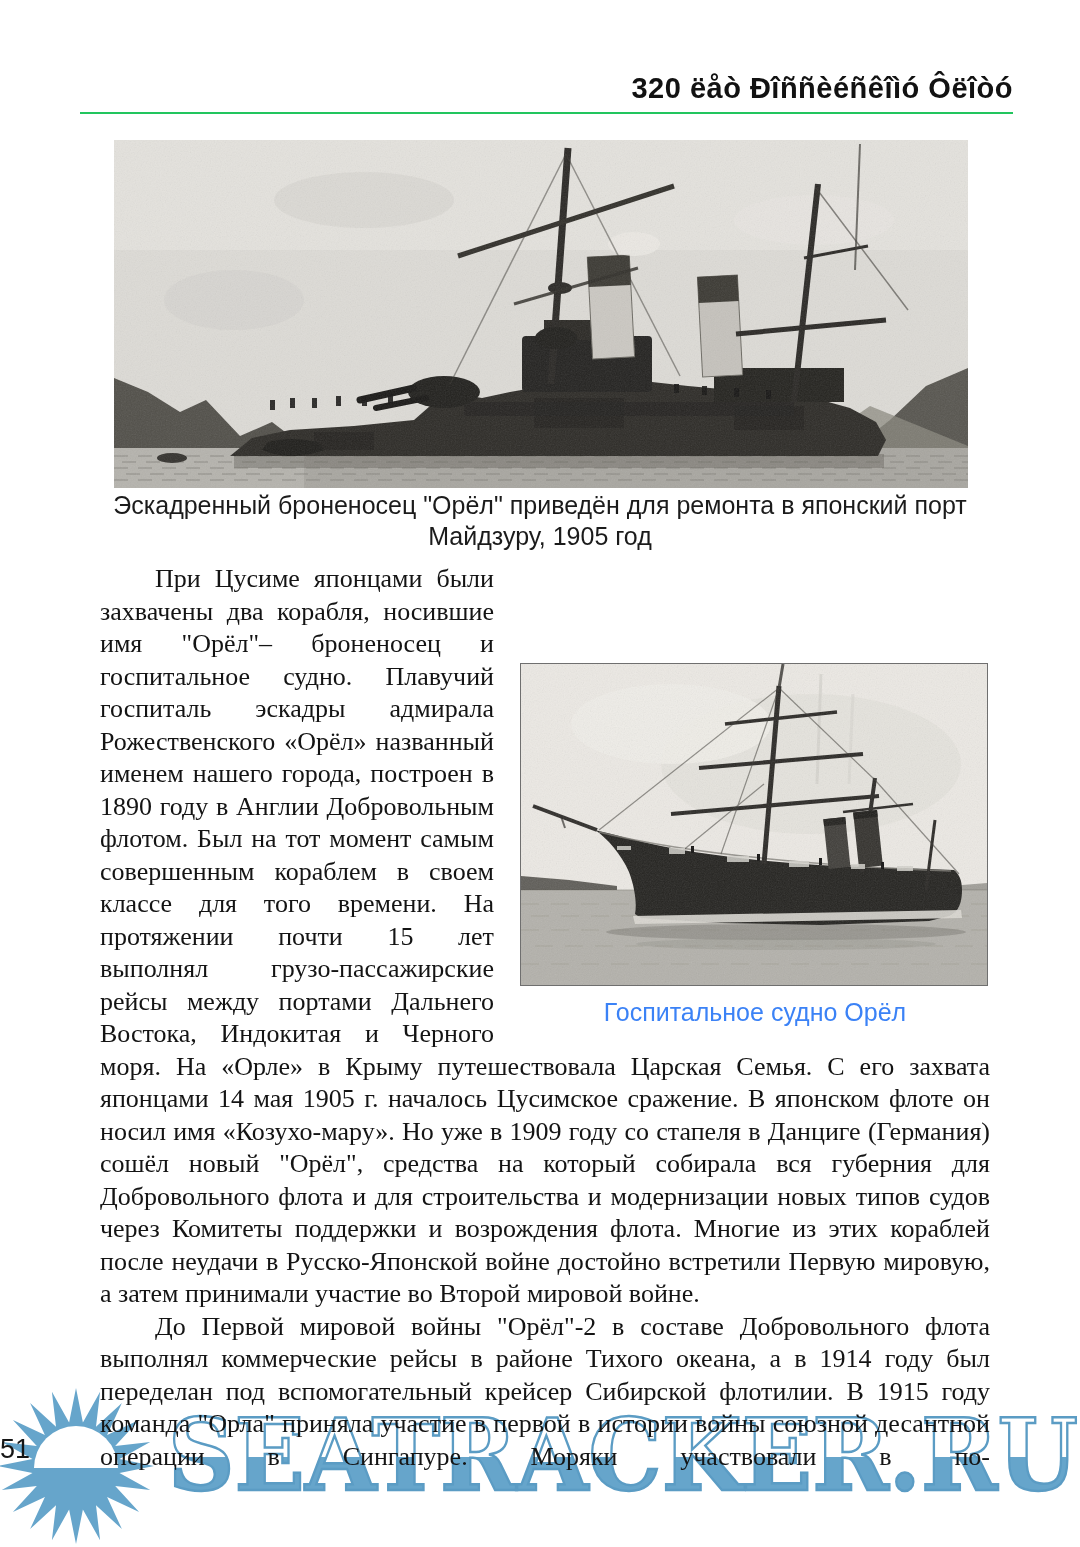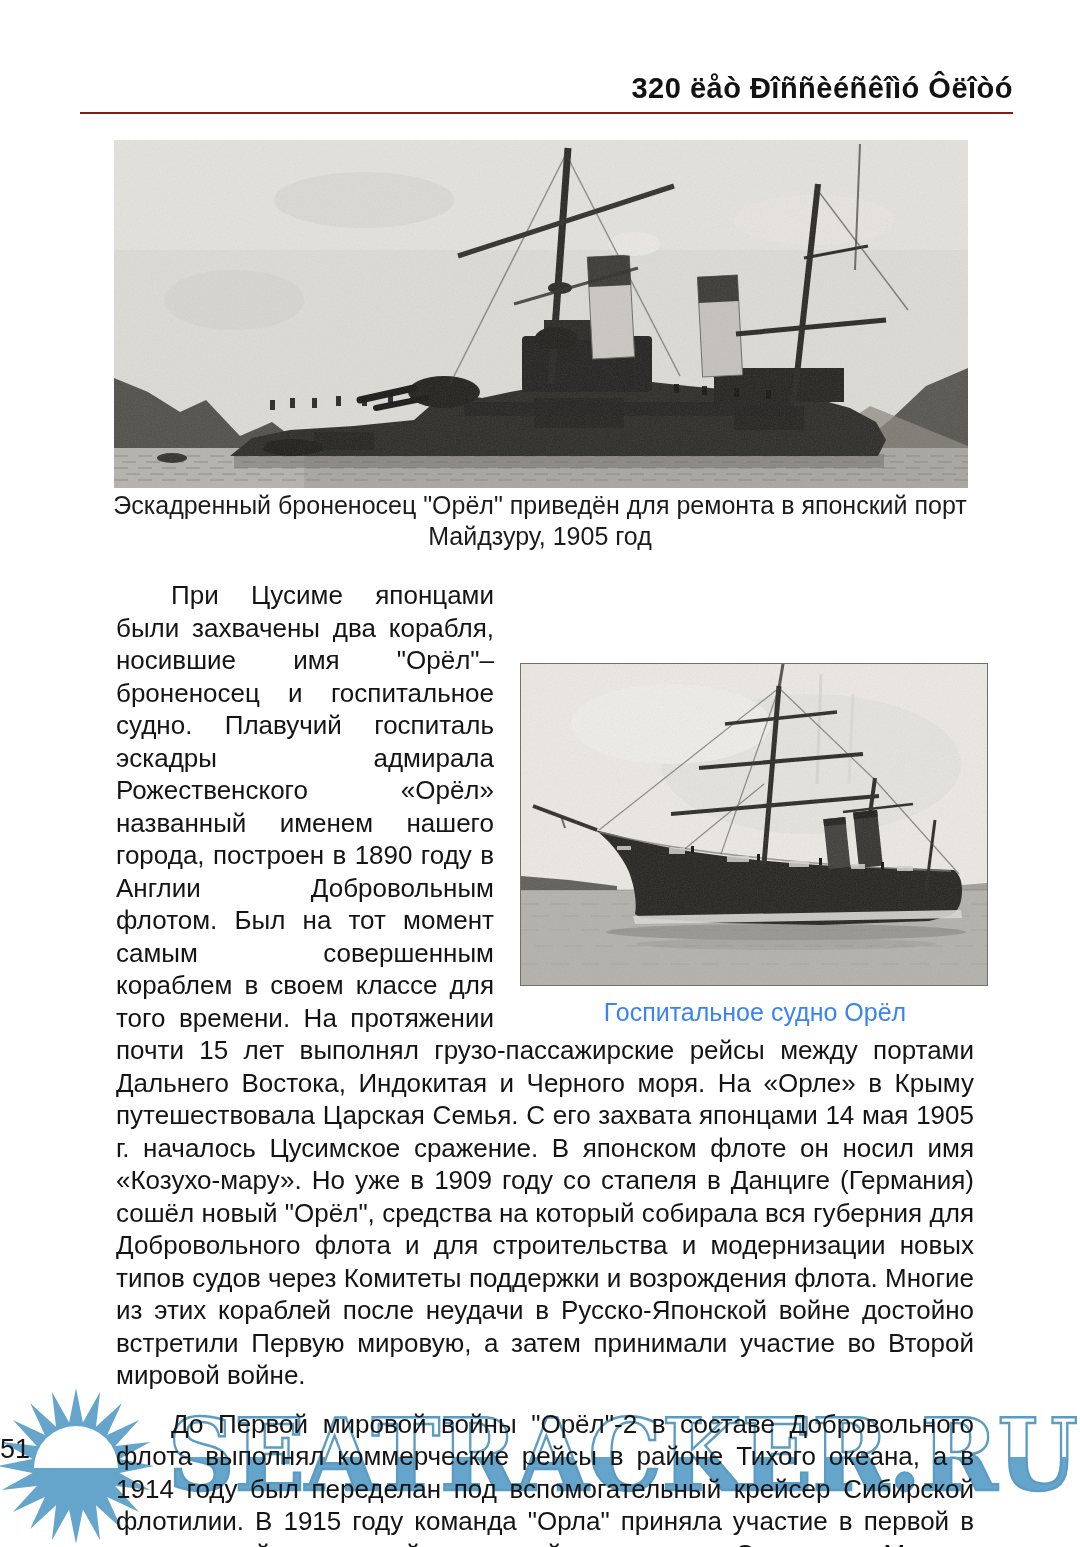--- a/index.html
+++ b/index.html
@@ -4,39 +4,39 @@
 <style>
   html,body{margin:0;padding:0;background:#ffffff;}
   .page{
     position:relative;width:1080px;height:1547px;background:#ffffff;
     font-family:"Liberation Sans","DejaVu Sans",sans-serif;color:#121212;
     overflow:hidden;
   }
   
   .header{
     position:absolute;top:72px;left:80px;width:933px;
-    border-bottom:2px solid #7f1d1d;padding-bottom:7px;text-align:right;
+    border-bottom:2px solid #22c55e;padding-bottom:7px;text-align:right;
   }
   .header-title{font-weight:bold;font-size:29px;letter-spacing:.5px;white-space:nowrap;}
 
   
   .photo1{position:absolute;top:140px;left:114px;width:854px;height:348px;margin:0;z-index:1;}
   .photo1 svg,.photo2-frame svg{display:block;}
 
   .caption1{
     position:absolute;top:490px;left:88px;width:904px;z-index:1;
     text-align:center;font-size:25px;line-height:31px;color:#1b1b1b;
   }
 
   
   .content{
     position:absolute;top:563px;left:100px;width:890px;z-index:1;
     font-size:26px;line-height:32.5px;text-align:justify;color:#141414;
   }
-  .para{margin:16px;text-indent:55px;}
+  .para{margin:0;text-indent:55px;font-family:Liberation Serif, serif;}
   .para-last{text-align-last:justify;}
   .photo2-wrap{float:right;width:470px;margin:100px 0 4px 26px;}
   .photo2-frame{width:466px;height:321px;border:1px solid #6f6f6f;background:#ebe9e4;}
   .caption2{text-align:center;font-size:25px;margin-top:10px;color:#3b82f6;}
 
   
   .page-number{
     position:absolute;top:1434px;left:0;width:100%;
     font-size:27px;color:#161616;z-index:3;
   }

